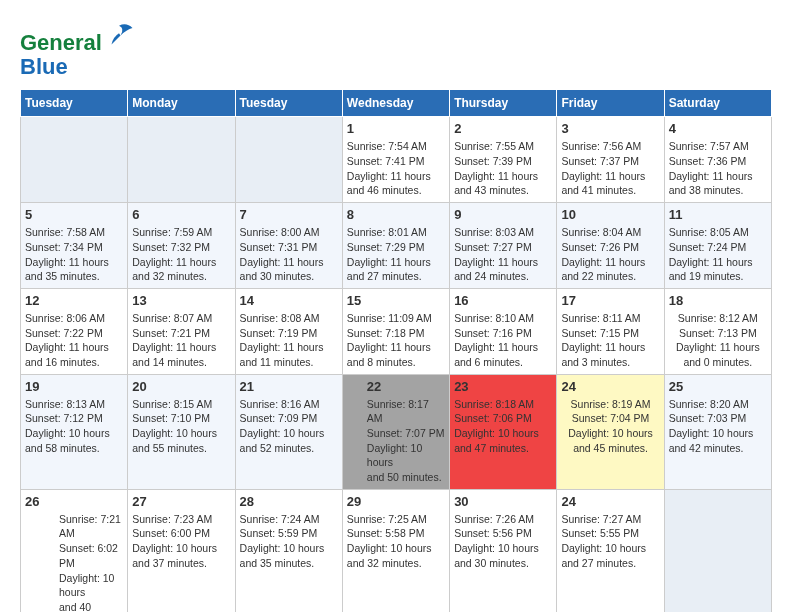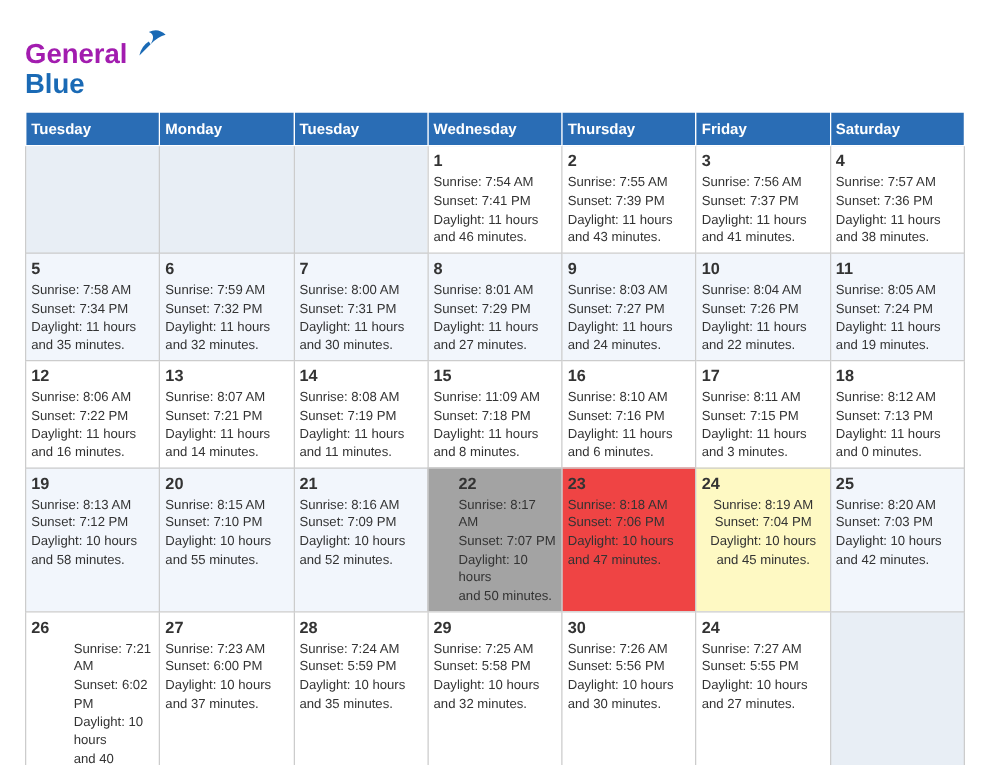--- a/index.html
+++ b/index.html
@@ -20,21 +20,21 @@
       display: flex;
       align-items: center;
     }
     .logo-text {
       font-size: 22px;
       font-weight: bold;
       color: #333;
       line-height: 1.1;
     }
     .logo-text span {
-      color: #a21caf;
+      color: #15803d;
     }
     .logo-bird {
       width: 30px;
       height: 30px;
       margin-left: 2px;
     }
     .title-block {
       text-align: right;
     }
     .month-title {
@@ -242,21 +242,21 @@
         </td>
         <td>
           <div class="day-number">17</div>
           <div class="day-info" style="white-space: pre-line;">Sunrise: 8:11 AM
 Sunset: 7:15 PM
 Daylight: 11 hours
 and 3 minutes.</div>
         </td>
         <td>
           <div class="day-number">18</div>
-          <div class="day-info" style="white-space: pre-line;">Sunrise: 8:12 AM
+          <div class="day-info" style="white-space: pre-line; text-align: center;">Sunrise: 8:12 AM
 Sunset: 7:13 PM
 Daylight: 11 hours
 and 0 minutes.</div>
         </td>
       </tr>
       <tr>
         <td style="background: rgb(242, 246, 252);">
           <div class="day-number">19</div>
           <div class="day-info" style="white-space: pre-line;">Sunrise: 8:13 AM
 Sunset: 7:12 PM

